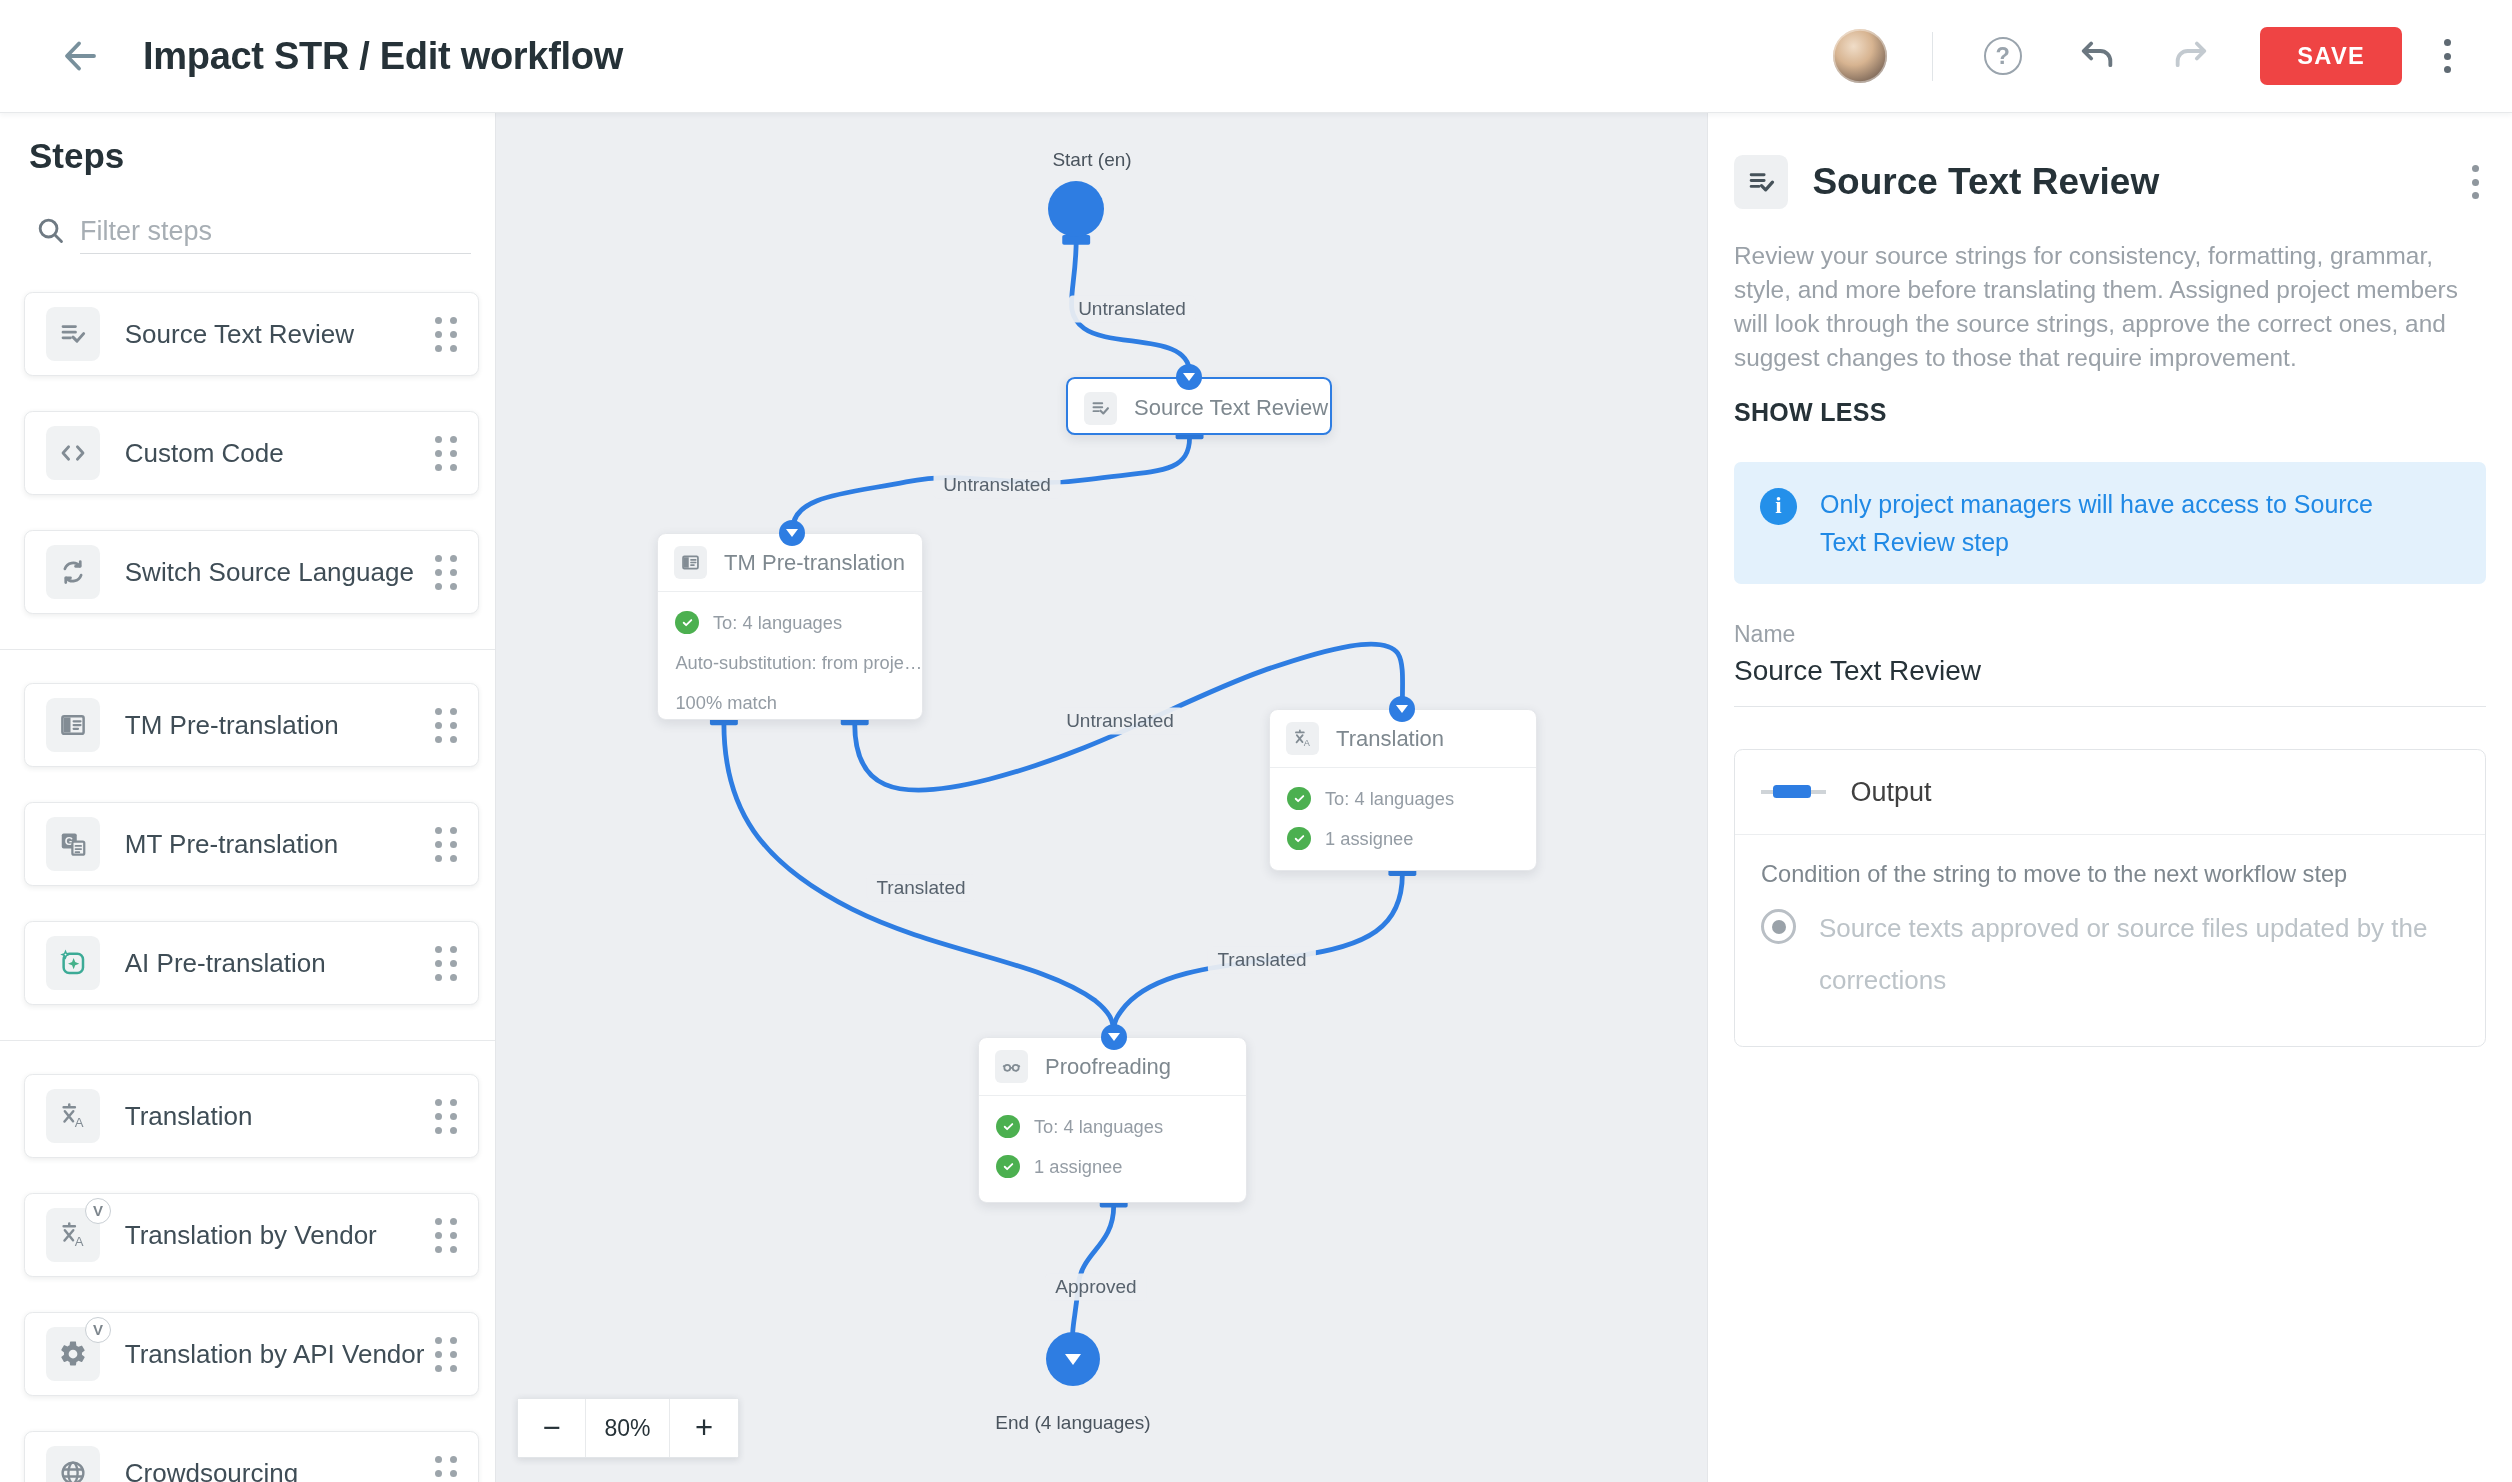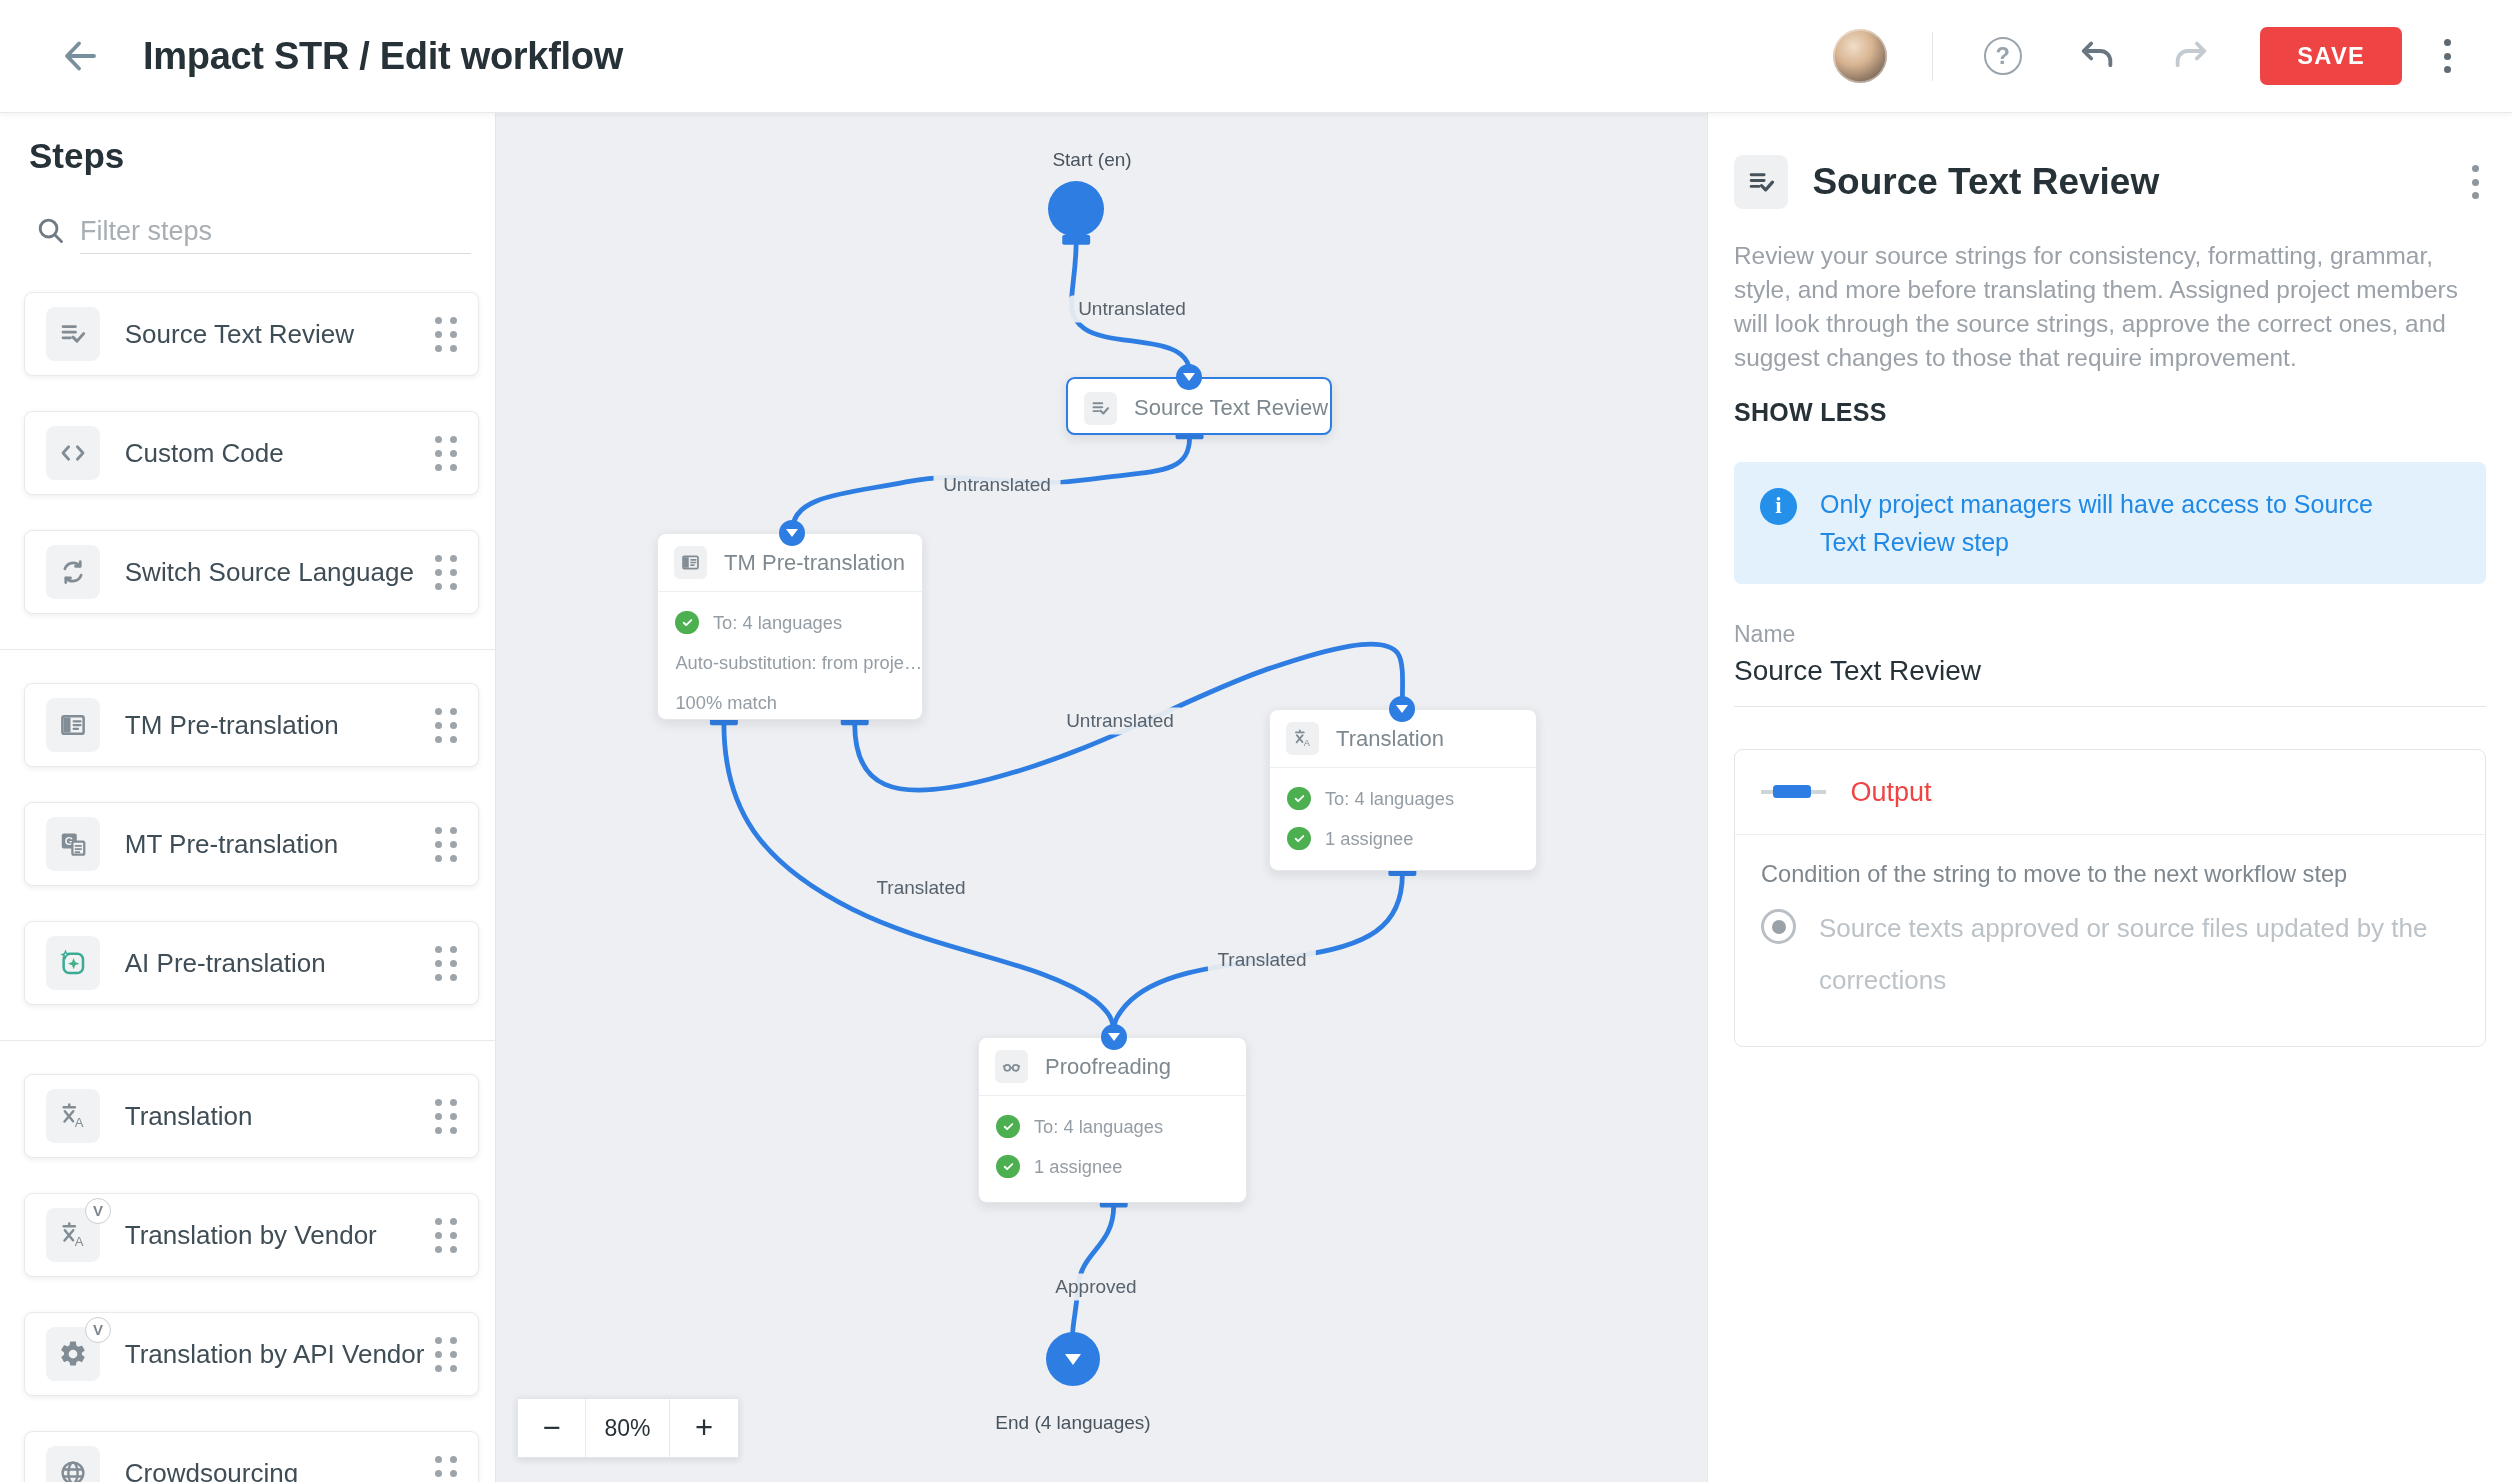--- a/index.html
+++ b/index.html
@@ -98,21 +98,21 @@
                font-size:23px; font-weight:700; color:#fff; font-family:"Liberation Serif", serif; }
   .info-text { margin-left:23px; font-size:25px; line-height:38px; color:#2089e5; max-width:593px; }
   .name-label { margin-top:37px; font-size:23px; color:#9aa1a8; }
   .name-input { display:block; width:100%; margin-top:7px; border:none; outline:none; background:transparent;
                 font-family:inherit; font-size:28px; color:#263238; padding-bottom:19px; border-bottom:0.9px solid #e2e5e8; }
   .output-card { margin-top:42px; border:0.9px solid #e2e5e8; border-radius:8.7px; background:#fff; }
   .out-head { height:85px; display:flex; align-items:center; padding:0 26px; border-bottom:0.9px solid #eceef0; }
   .port-icon { position:relative; width:65px; height:3.5px; background:#cfd4d8; flex:none; }
   .port-icon::after { content:''; position:absolute; left:12.2px; top:-5.2px; width:38px; height:13px;
                       background:#2e7de2; border-radius:3.5px; }
-  .out-title { margin-left:24.4px; font-size:27px; font-weight:500; color:#ef4444; }
+  .out-title { margin-left:24.4px; font-size:27px; font-weight:500; color:#404040; }
   .out-body { padding:26px 26px 40px 26px; }
   .cond { font-size:23.6px; color:#7e878e; }
   .option { display:flex; align-items:flex-start; margin-top:14px; }
   .radio { width:35px; height:35px; border:3.5px solid #b9bfc5; border-radius:50%; flex:none; position:relative; margin-top:7px; }
   .radio::after { content:''; position:absolute; left:50%; top:50%; transform:translate(-50%,-50%);
                   width:14px; height:14px; border-radius:50%; background:#9aa2a9; }
   .option-text { margin-left:23px; font-size:26px; line-height:52px; color:#bcc3c8; max-width:611px; }
 </style>
 </head>
 <body>

